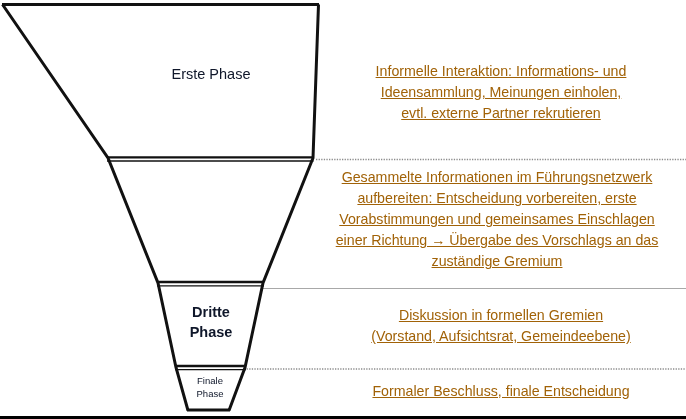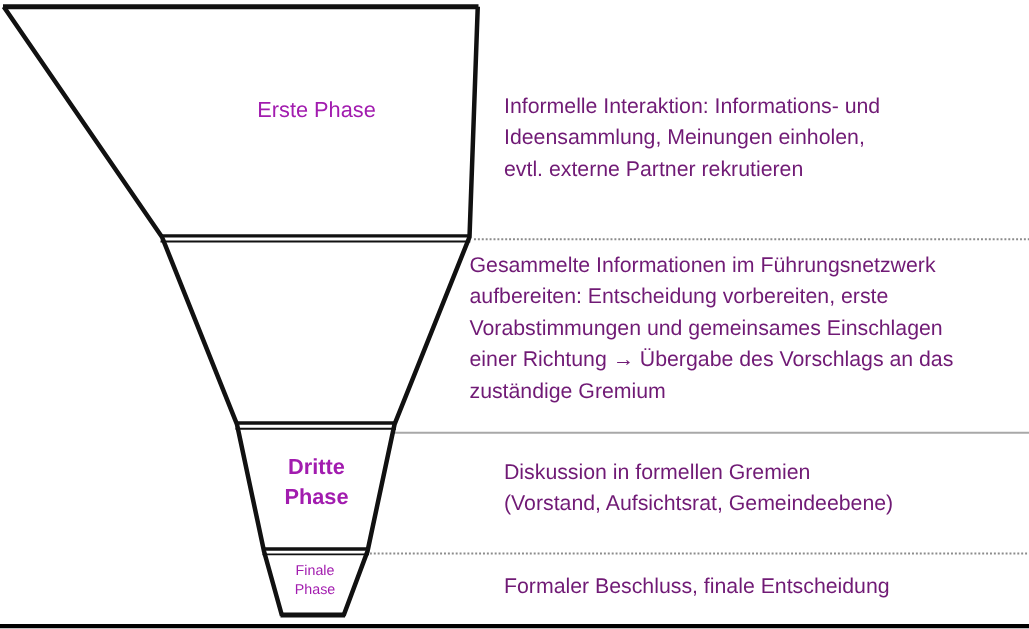--- a/index.html
+++ b/index.html
@@ -24,37 +24,39 @@
   #funnel-svg {
     position: absolute;
     left: 0;
     top: 0;
     width: 686px;
     height: 419px;
   }
   .phase-label {
     position: absolute;
     text-align: center;
-    color: #a21caf;
+    color: #0f172a;
     line-height: 1.35;
     white-space: pre-line;
     pointer-events: none;
   }
   .phase-label.big {
     font-size: 14.5px;
   }
   .phase-label.small {
     font-size: 9.5px;
   }
   .desc-block {
     position: absolute;
-    color: #701a75;
+    text-align: center;
+    color: #a16207;
     font-size: 14.2px;
     line-height: 1.48;
     white-space: pre-line;
+    text-decoration: underline;
   }
 </style>
 </head>
 <body>
 
 <div id="stage">
 
   <svg id="funnel-svg" viewBox="0 0 686 419" xmlns="http://www.w3.org/2000/svg">
 
     <line x1="316" y1="159.5" x2="686" y2="159.5" stroke="#8c8c8c" stroke-width="1.4" stroke-dasharray="1.3 1.3"></line>

